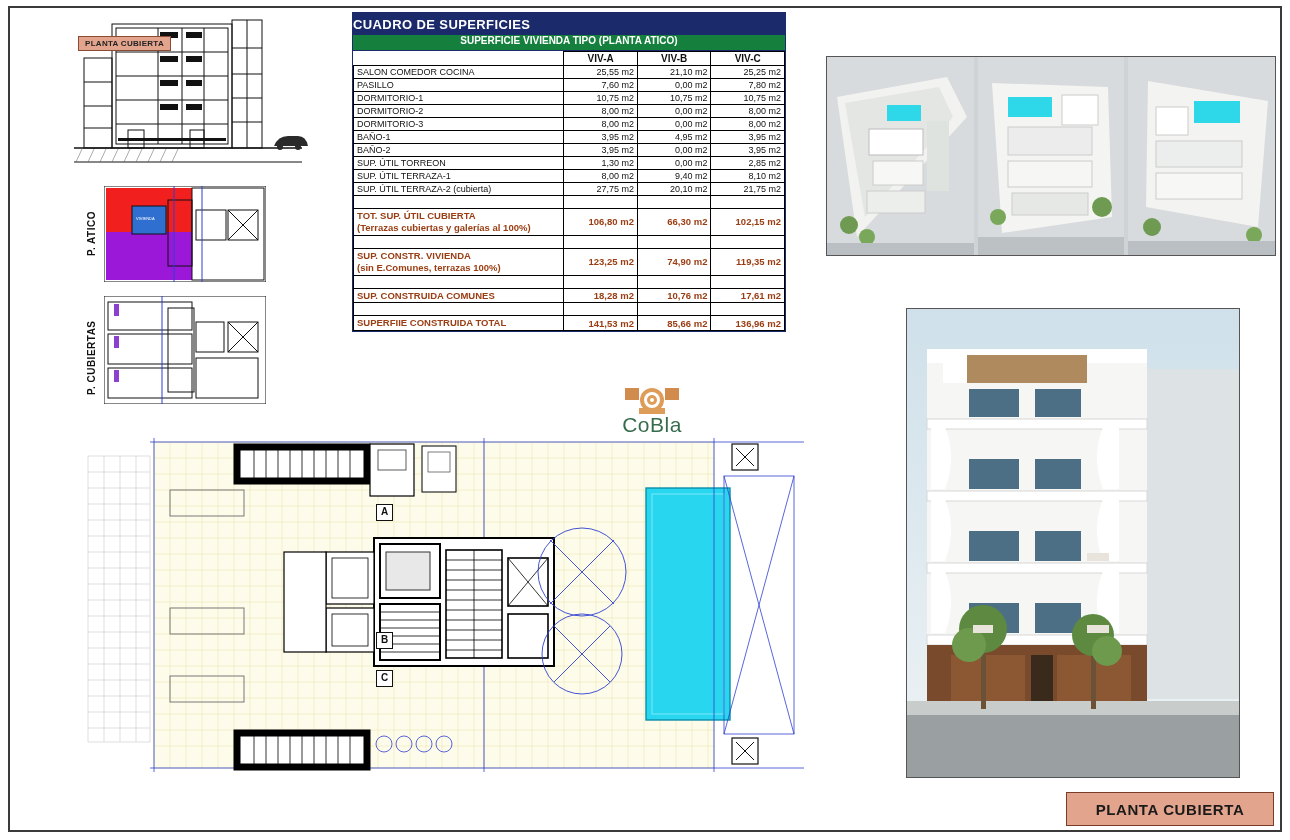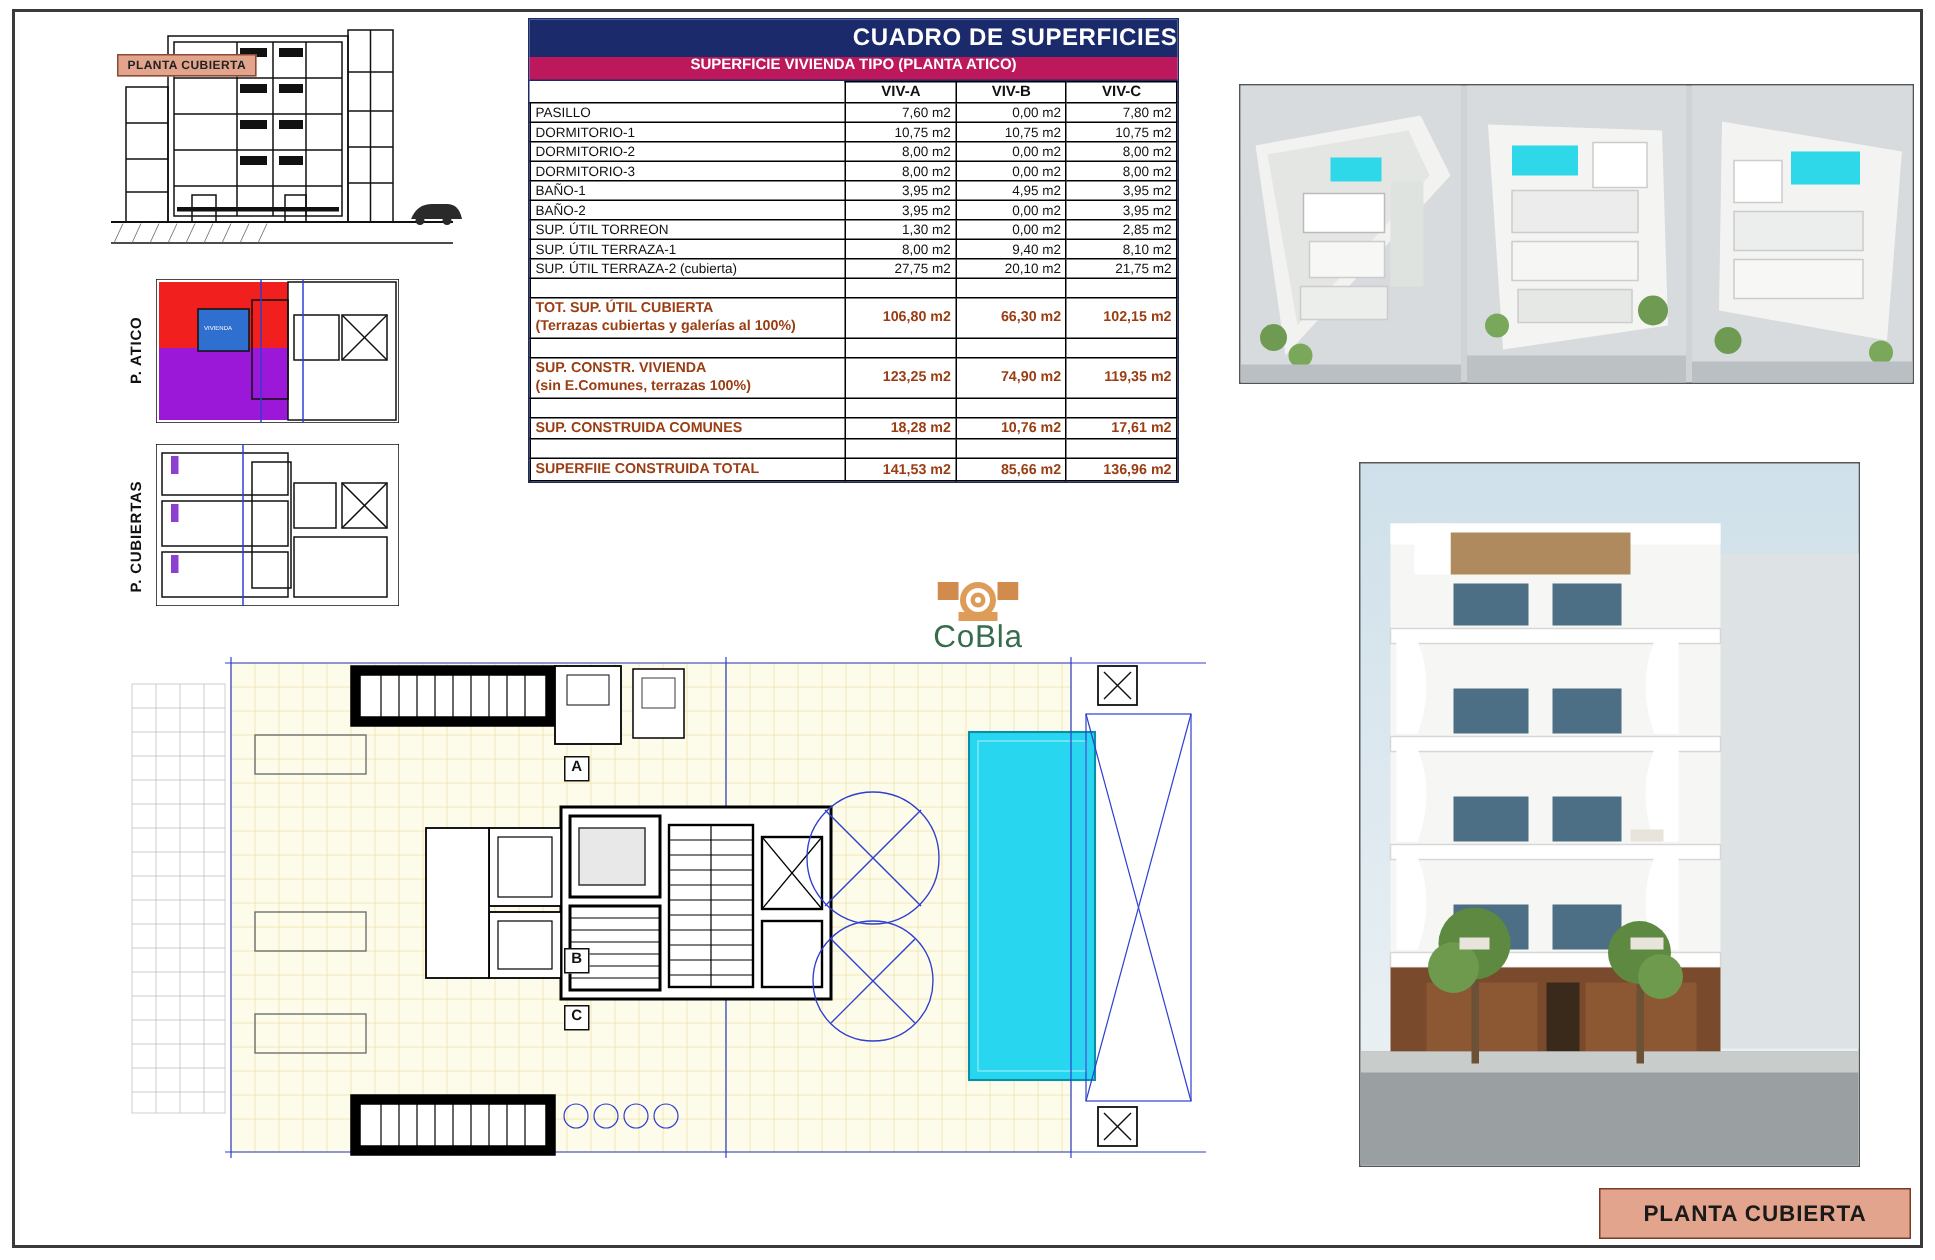--- a/index.html
+++ b/index.html
@@ -87,28 +87,28 @@
     left: 352px;
     top: 12px;
     width: 434px;
     border: 1px solid #1b2a6b;
     background: #fff;
     box-sizing: border-box;
   }
   .tbl-title {
     background: #1b2a6b;
     color: #fff;
-    text-align: right;
+    text-align: left;
     font-weight: bold;
-    font-size: 16px;
+    font-size: 13px;
     padding: 4px 0 3px 0;
     letter-spacing: .4px;
   }
   .tbl-subtitle {
-    background: #be185d;
+    background: #15803d;
     color: #fff;
     text-align: center;
     font-weight: bold;
     font-size: 10px;
     padding: 0 0 4px 0;
     border-bottom: 1px solid #1b2a6b;
   }
   table.sup {
     border-collapse: collapse;
     width: 100%;
@@ -378,20 +378,26 @@
     <table class="sup">
       <thead>
         <tr>
           <th class="hdr-blank"></th>
           <th>VIV-A</th>
           <th>VIV-B</th>
           <th>VIV-C</th>
         </tr>
       </thead>
       <tbody>
+        <tr>
+            <td class="name">SALON COMEDOR COCINA</td>
+            <td class="val">25,55 m2</td>
+            <td class="val">21,10 m2</td>
+            <td class="val">25,25 m2</td>
+          </tr>
         <tr>
             <td class="name">PASILLO</td>
             <td class="val">7,60 m2</td>
             <td class="val">0,00 m2</td>
             <td class="val">7,80 m2</td>
           </tr>
         <tr>
             <td class="name">DORMITORIO-1</td>
             <td class="val">10,75 m2</td>
             <td class="val">10,75 m2</td>

